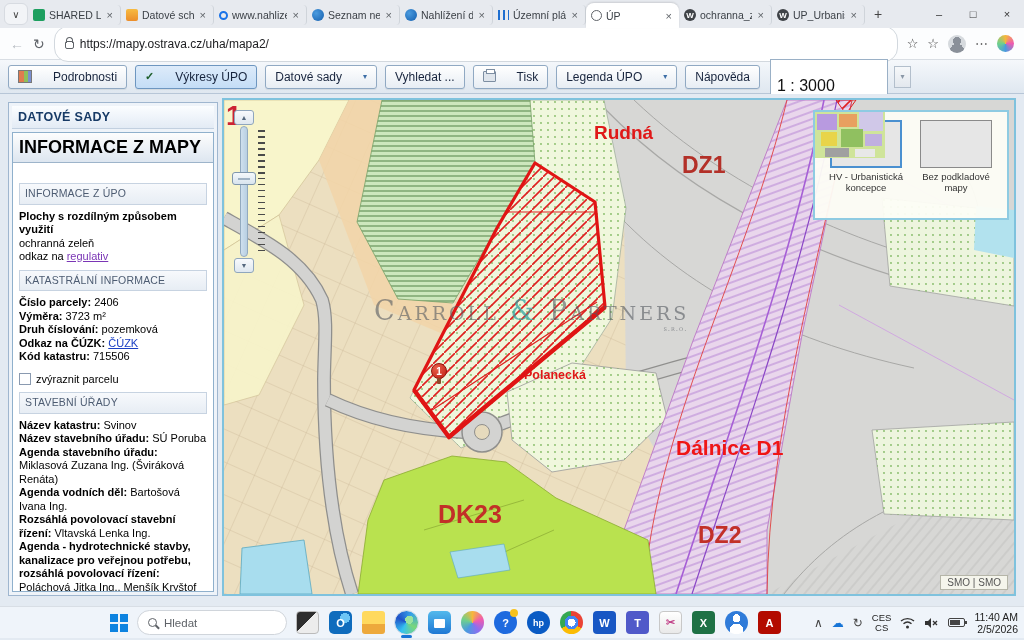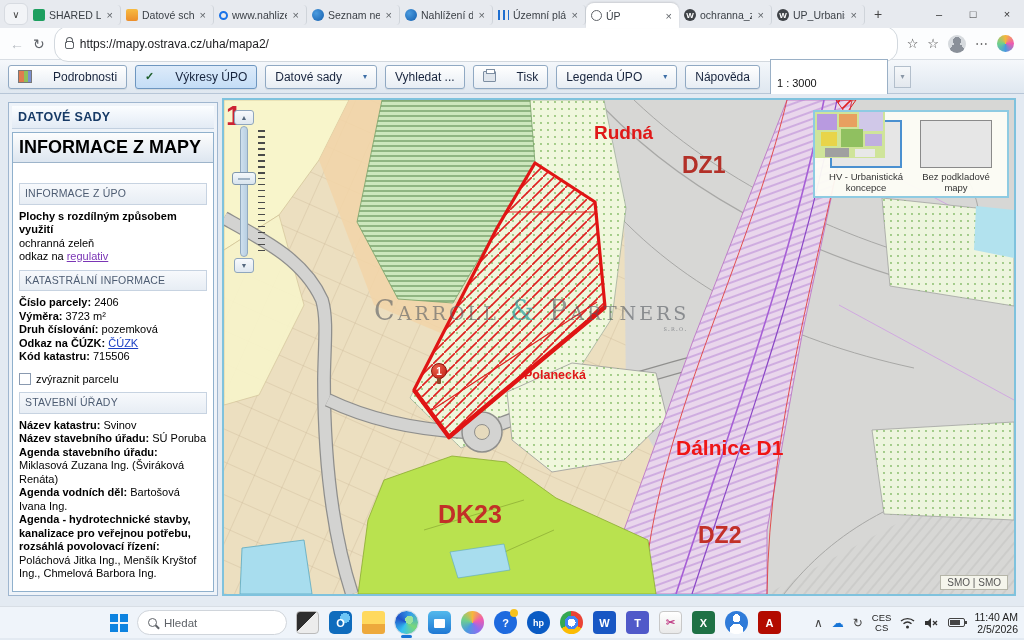--- a/index.html
+++ b/index.html
@@ -39,21 +39,21 @@
   
   .apptb{height:34px;background:linear-gradient(#f5f8fb,#dfe7f0);border-bottom:1px solid #b7c6d7;display:flex;align-items:center;padding:0 8px;gap:8px}
   .tbtn{display:inline-flex;align-items:center;gap:21px;height:24px;padding:0 9px;border:1px solid #90a9c3;border-radius:3px;background:linear-gradient(#ffffff,#e7edf4);font-size:12px;color:#17243d;box-shadow:0 1px 1px rgba(0,0,0,.07)}
   .tbtn.pressed{background:linear-gradient(#ddebfa,#c4ddf6);border-color:#6d96c0}
   .caret{font-size:8px;color:#3d6ea6}
   .check{color:#1e5f2c;font-size:11px;font-weight:bold}
   .mini-mosaic{width:14px;height:13px;background:linear-gradient(90deg,#e07b4f 0 5px,#8fbf5a 5px 9px,#7a8fd0 9px),linear-gradient(#f1d23c,#f1d23c);border:1px solid #777}
   .printer{width:13px;height:11px;background:#dfe5ec;border:1px solid #7d8ea2;border-radius:1px;position:relative}
   .printer::before{content:"";position:absolute;left:2px;top:-3px;width:7px;height:3px;background:#fff;border:1px solid #7d8ea2}
   .scalewrap{display:flex;align-items:center;margin-left:2px;gap:6px}
-  .scalefield{width:118px;height:22px;border:1px solid #9ab0c6;background:#fff;font-size:11px;color:#111;padding:17px 6px}
+  .scalefield{width:118px;height:22px;border:1px solid #9ab0c6;background:#fff;font-size:16px;color:#111;padding:17px 6px}
   .scalearrow{width:17px;height:22px;border:1px solid #b3bfcc;background:linear-gradient(#f6f8fa,#e3e8ee);display:flex;align-items:center;justify-content:center;font-size:8px;color:#8a97a6}
 
   
   .content{position:relative;height:512px;background:#e3eaf2}
 
   .sidebar{position:absolute;left:8px;top:8px;width:210px;height:494px;background:#eef3f9;border:1px solid #9fb6cf;padding:3px;display:flex;flex-direction:column}
   .sb-title{font-size:12.5px;font-weight:bold;color:#173a66;padding:4px 6px;background:linear-gradient(#fbfdff,#e3ebf5);border-bottom:1px solid #c2d0e0;letter-spacing:.3px}
   .sb-panel{margin-top:3px;border:1px solid #8fb0cc;background:#fff;flex:1;display:flex;flex-direction:column;overflow:hidden}
   .sb-panel-title{font-size:18px;font-weight:bold;color:#000;padding:4px 6px;background:linear-gradient(#fdfdfd,#dde6f0);border-bottom:1px solid #9db4ca}
   .sb-body{padding:4px 6px;font-size:11px;line-height:13.5px;color:#000;flex:1;position:relative}
@@ -84,21 +84,21 @@
 
   .slider{position:absolute;left:8px;top:10px;z-index:4}
   .sl-btn{position:absolute;left:2px;width:20px;height:15px;background:linear-gradient(#f8fafc,#dfe7ef);border:1px solid #8fa6bd;border-radius:3px;font-size:7px;color:#55687e;display:flex;align-items:center;justify-content:center}
   .sl-up{top:0}
   .sl-down{top:148px}
   .sl-track{position:absolute;left:8px;top:16px;width:8px;height:131px;background:linear-gradient(90deg,#cfe0ee,#b8cfe2);border:1px solid #93aabf;border-radius:4px}
   .sl-handle{position:absolute;left:0;top:62px;width:24px;height:13px;background:linear-gradient(#f4f8fb,#d9e4ee);border:1px solid #8097ad;border-radius:3px}
   .sl-handle::after{content:"";position:absolute;left:5px;right:5px;top:5px;border-top:2px solid #9fb2c4}
   .sl-ticks{position:absolute;left:26px;top:20px;width:7px;height:122px;background:repeating-linear-gradient(#4a4a4a 0 1.5px,transparent 1.5px 6px)}
 
-  .legendbox{position:absolute;left:589px;top:10px;width:196px;height:88px;background:rgba(253,253,246,.95);border:2px solid #8ecbe2;z-index:6;display:flex;justify-content:space-around;padding:8px 6px 0}
+  .legendbox{position:absolute;left:589px;top:10px;width:196px;height:110px;background:rgba(253,253,246,.95);border:2px solid #8ecbe2;z-index:6;display:flex;justify-content:space-around;padding:8px 6px 0}
   .bm{width:88px;text-align:center}
   .bm-thumb{width:72px;height:48px;margin:0 auto;border:1px solid #8a8a8a;background:#e6e6e6;overflow:hidden}
   .bm.selected .bm-thumb{border:2px solid #4a90d0}
   .bm-label{font-size:9.5px;color:#333;line-height:11px;margin-top:3px}
 
   .attribution{position:absolute;right:6px;bottom:4px;background:#f5f5ec;border:1px solid #b5b5a8;padding:1px 6px;font-size:10px;color:#555;z-index:6}
 
   
   .taskbar{height:32px;background:#eff4fa;border-top:1px solid #d8dee5;position:relative;display:flex;align-items:center}
   .tb-center{position:absolute;left:110px;display:flex;align-items:center;gap:9px}
@@ -286,20 +286,21 @@
         <div>
 
             <div class="fieldline"><b>Název katastru:</b> <span>Svinov</span></div>
 
             <div class="fieldline"><b>Název stavebního úřadu:</b> <span>SÚ Poruba</span></div>
 
             <div class="fieldline"><b>Agenda stavebního úřadu:</b> <span>Miklasová Zuzana Ing. (Šviráková Renáta)</span></div>
 
             <div class="fieldline"><b>Agenda vodních děl:</b> <span>Bartošová Ivana Ing.</span></div>
 
+            <div class="fieldline"><b>Rozsáhlá povolovací stavební řízení:</b> <span>Vltavská Lenka Ing.</span></div>
 
             <div class="fieldline"><b>Agenda - hydrotechnické stavby, kanalizace pro veřejnou potřebu, rozsáhlá povolovací řízení:</b> <span>Poláchová Jitka Ing., Menšík Kryštof Ing., Chmelová Barbora Ing.</span></div>
           </div>
 
       </div>
     </div>
   </div>
 
   <div class="map">
     <svg width="790" height="494" viewBox="0 0 790 494">

